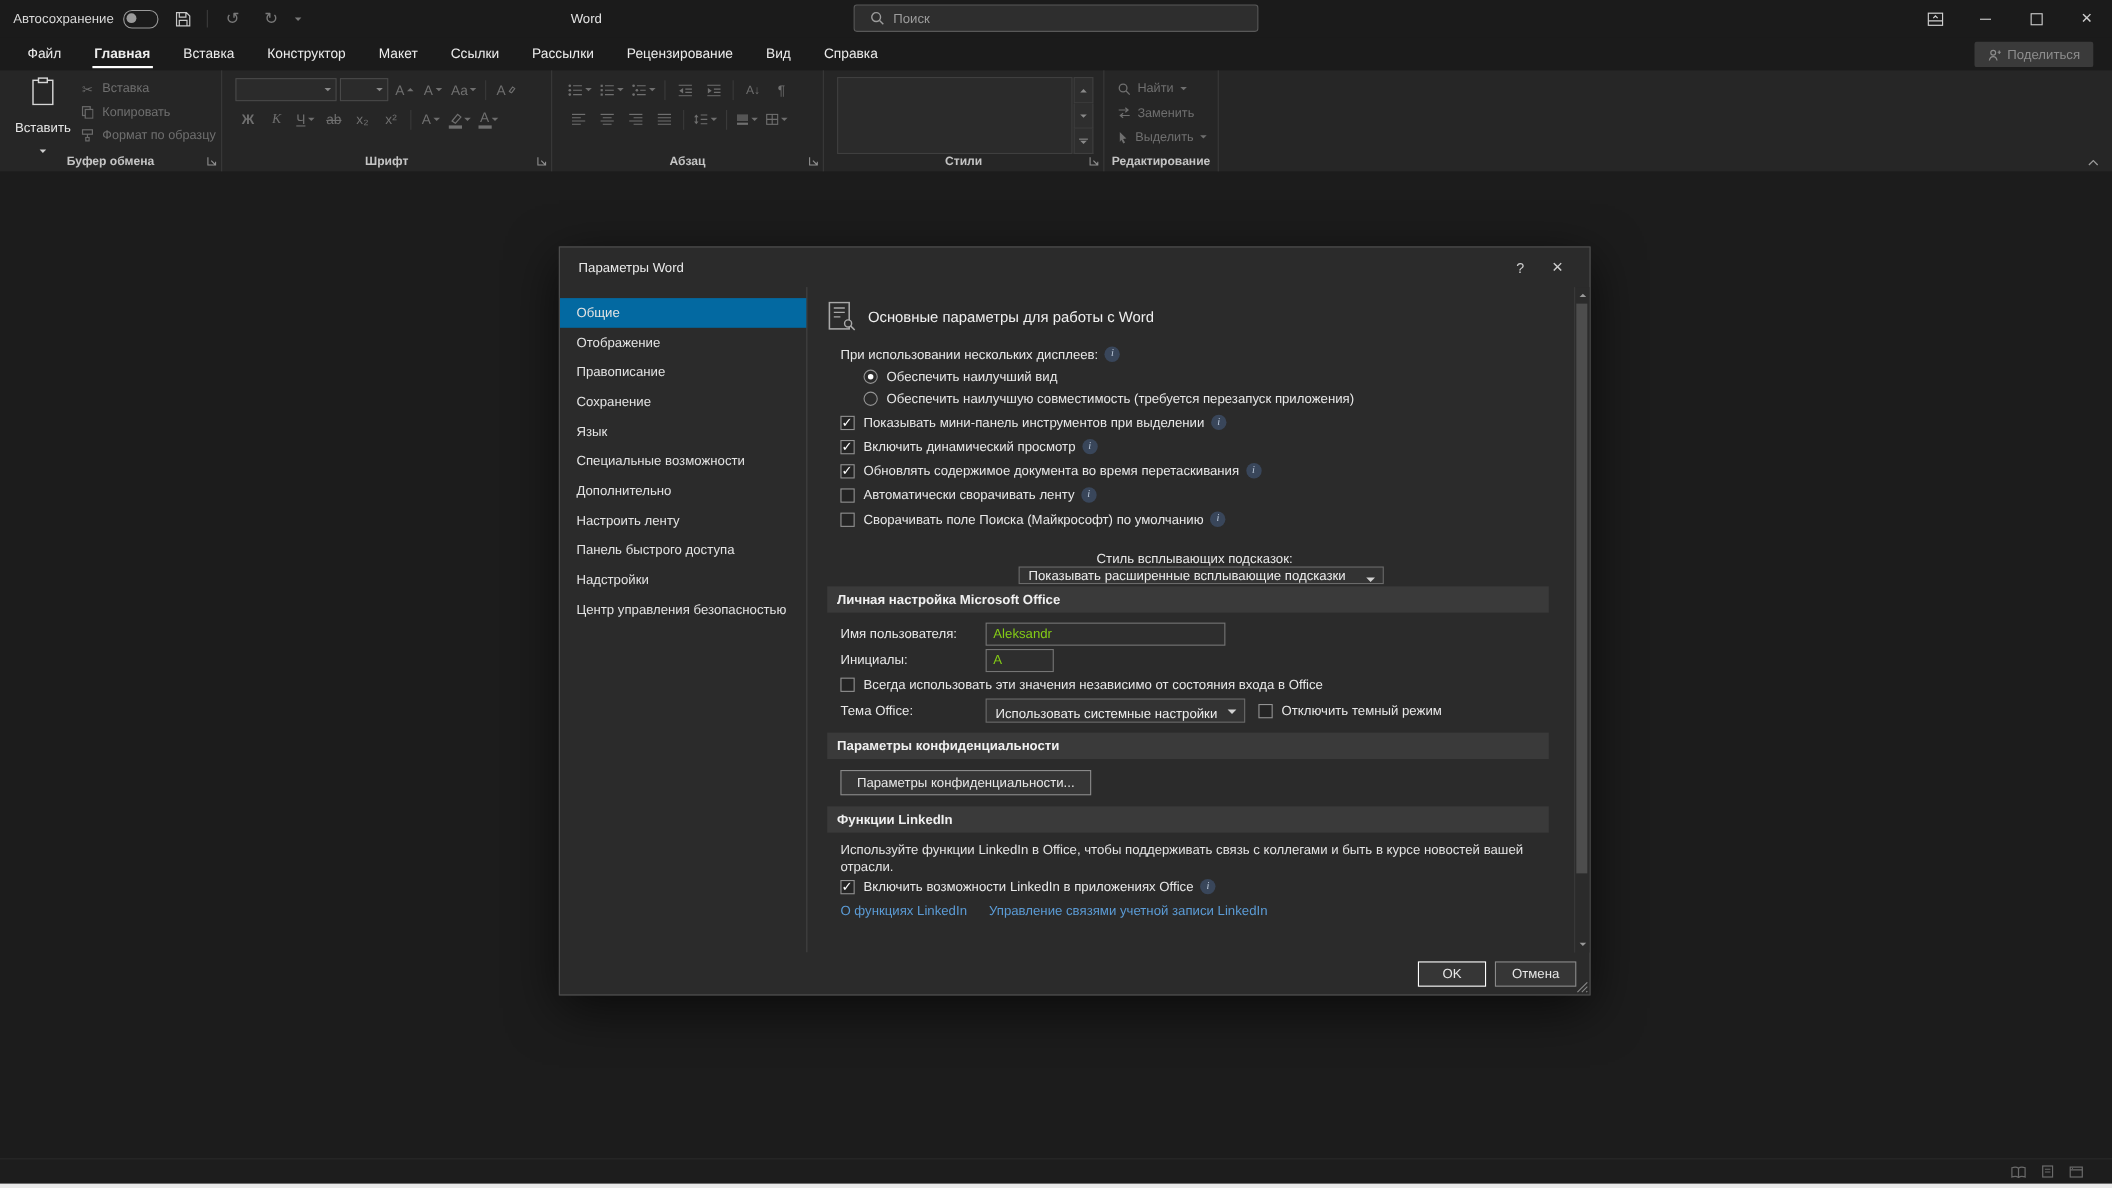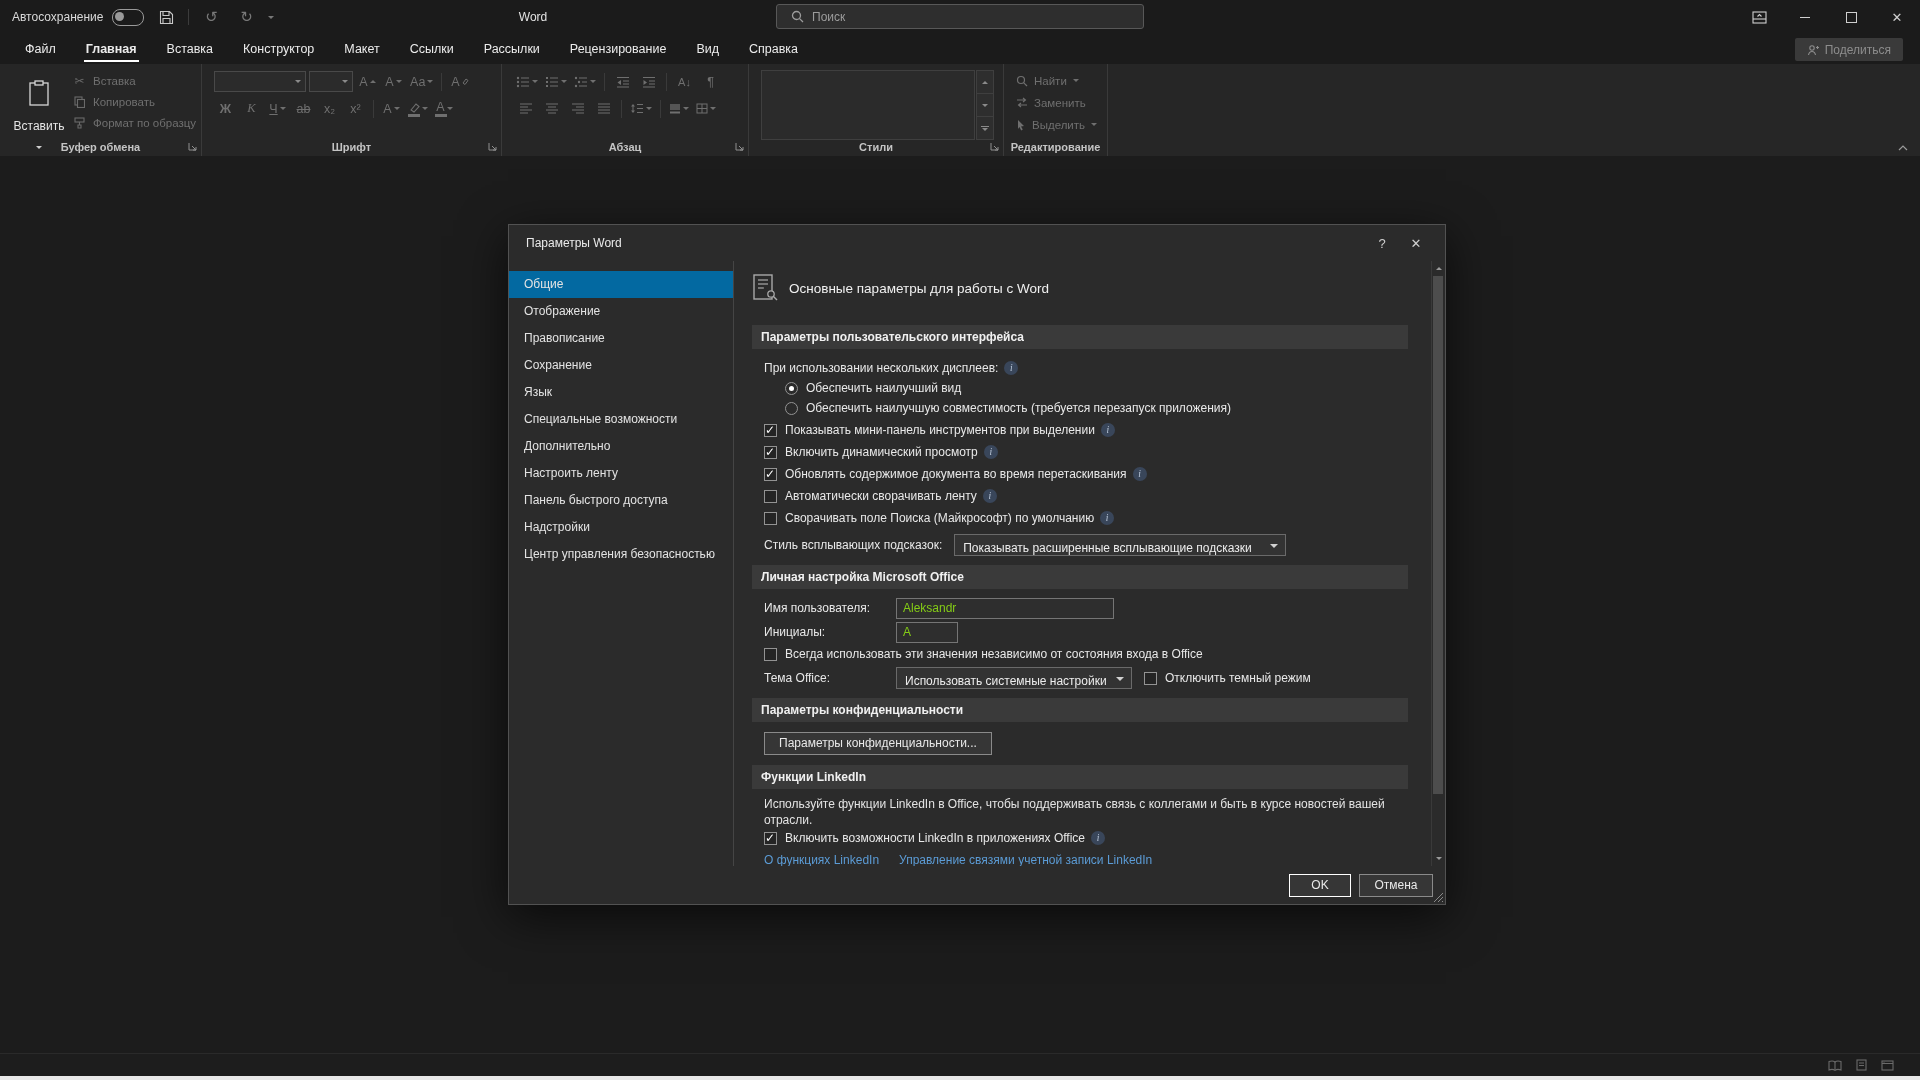--- a/index.html
+++ b/index.html
@@ -35,21 +35,21 @@
   .tab.active{font-weight:bold;}
   .tab.active::after{content:"";position:absolute;left:13px;right:13px;bottom:2px;height:2px;background:#fff;}
   .share-btn{position:absolute;right:17px;top:38px;height:23px;padding:0 12px;background:#3a3a3a;border-radius:2px;
              color:#8d8d8d;font-size:12px;display:flex;align-items:center;gap:6px;}
 
   
   .ribbon{position:absolute;top:64px;left:0;width:100%;height:92px;background:#262626;}
   .rgroup{position:absolute;top:0;height:92px;border-right:1px solid #3a3a3a;box-sizing:border-box;}
   .rgroup-label{position:absolute;bottom:3px;left:0;right:0;text-align:center;font-size:11px;color:#c4c4c4;font-weight:bold;}
   .launcher{position:absolute;right:4px;bottom:5px;color:#8f8f8f;}
-  .paste-btn{position:absolute;left:10px;top:15px;width:58px;height:70px;display:flex;flex-direction:column;align-items:center;justify-content:center;gap:13px;color:#e6e6e6;font-size:12px;}
+  .paste-btn{position:absolute;left:10px;top:5px;width:58px;height:70px;display:flex;flex-direction:column;align-items:center;justify-content:center;gap:13px;color:#e6e6e6;font-size:12px;}
   .clip-mini{position:absolute;left:72px;top:9px;display:flex;flex-direction:column;gap:5px;}
   .mini-btn{display:flex;align-items:center;gap:6px;color:#6f6f6f;font-size:11.5px;height:16px;white-space:nowrap;}
   .mini-btn .mi{width:15px;display:flex;justify-content:center;color:#6a6a6a;font-size:12px;}
   .frow{position:absolute;left:12px;display:flex;align-items:center;gap:3px;color:#6f6f6f;}
   .frow.r1{top:7px;} .frow.r2{top:34px;}
   .combo{height:21px;background:#2b2b2b;border:1px solid #494949;display:flex;align-items:center;justify-content:flex-end;padding:0 4px;box-sizing:border-box;color:#8a8a8a;}
   .iconbtn{min-width:19px;height:21px;display:flex;align-items:center;justify-content:center;color:#6f6f6f;font-size:12.5px;gap:2px;padding:0 2px;}
   .g-bold{font-weight:bold;} .g-italic{font-style:italic;font-family:"Liberation Serif",serif;}
   .g-underline{text-decoration:underline;} .g-strike{text-decoration:line-through;}
   .vdiv{width:1px;height:18px;background:#3a3a3a;margin:0 3px;}
@@ -80,21 +80,21 @@
   .nav-item{height:27px;line-height:27px;padding-left:15px;color:#e3e3e3;font-size:12px;white-space:nowrap;}
   .nav-item.selected{background:#0369a1;}
   .dlg-main{flex:1;position:relative;overflow:hidden;padding:0 37px 0 18px;box-sizing:border-box;}
   .dlg-header{display:flex;align-items:center;gap:11px;margin-top:12px;height:30px;font-size:13.5px;color:#f0f0f0;}
   .sect-bar{height:24px;line-height:24px;background:#3a3a3a;padding-left:9px;font-weight:bold;color:#f0f0f0;font-size:12px;}
   .sect-bar.b1{margin-top:22px;} .sect-bar.b2{margin-top:8px;} .sect-bar.b3{margin-top:8px;} .sect-bar.b4{margin-top:10px;}
   .row{display:flex;align-items:center;padding-left:12px;}
   .row.md{margin-top:10px;height:18px;}
   .row.radio-row{margin-top:2px;height:18px;padding-left:33px;}
   .row.cb-row{margin-top:4px;height:18px;}
-  .row.tt{margin-top:6px;height:24px;}
+  .row.tt{margin-top:20px;height:24px;flex-direction:column;}
   .row.fld{margin-top:8px;height:22px;}
   .row.fld2{margin-top:2px;height:22px;}
   .row.theme{margin-top:3px;height:24px;}
   .row.btnrow{margin-top:9px;height:24px;}
   .row.desc-row{margin-top:7px;align-items:flex-start;}
   .row.cbli{margin-top:1px;height:18px;}
   .row.links{margin-top:4px;height:18px;gap:20px;}
   .cb{width:13px;height:13px;border:1px solid #939393;background:#242424;margin-right:8px;position:relative;flex:none;box-sizing:border-box;}
   .cb.checked::after{content:"\2713";position:absolute;left:0px;top:-2px;font-size:12px;color:#fff;}
   .radio{width:13px;height:13px;border:1px solid #939393;border-radius:50%;margin-right:8px;position:relative;flex:none;box-sizing:border-box;}
@@ -535,21 +535,20 @@
             <rect x="2" y="1" width="18" height="24" fill="none" stroke="#a9a9a9" stroke-width="1.4"></rect>
             <line x1="6" y1="6" x2="16" y2="6" stroke="#a9a9a9" stroke-width="1.2"></line>
             <line x1="6" y1="10" x2="16" y2="10" stroke="#a9a9a9" stroke-width="1.2"></line>
             <line x1="6" y1="14" x2="12" y2="14" stroke="#a9a9a9" stroke-width="1.2"></line>
             <circle cx="19" cy="20" r="3.2" fill="#2b2b2b" stroke="#a9a9a9" stroke-width="1.3"></circle>
             <line x1="21.5" y1="22.5" x2="25" y2="26" stroke="#a9a9a9" stroke-width="1.4"></line>
           </svg>
         <span>Основные параметры для работы с Word</span>
       </div>
 
-      <div class="sect-bar b1">Параметры пользовательского интерфейса</div>
 
       <div class="row md">
         <span>При использовании нескольких дисплеев:</span>
         <span class="info">i</span>
       </div>
       <div class="row radio-row">
         <span class="radio selected"></span>
         <span>Обеспечить наилучший вид</span>
       </div>
       <div class="row radio-row">

